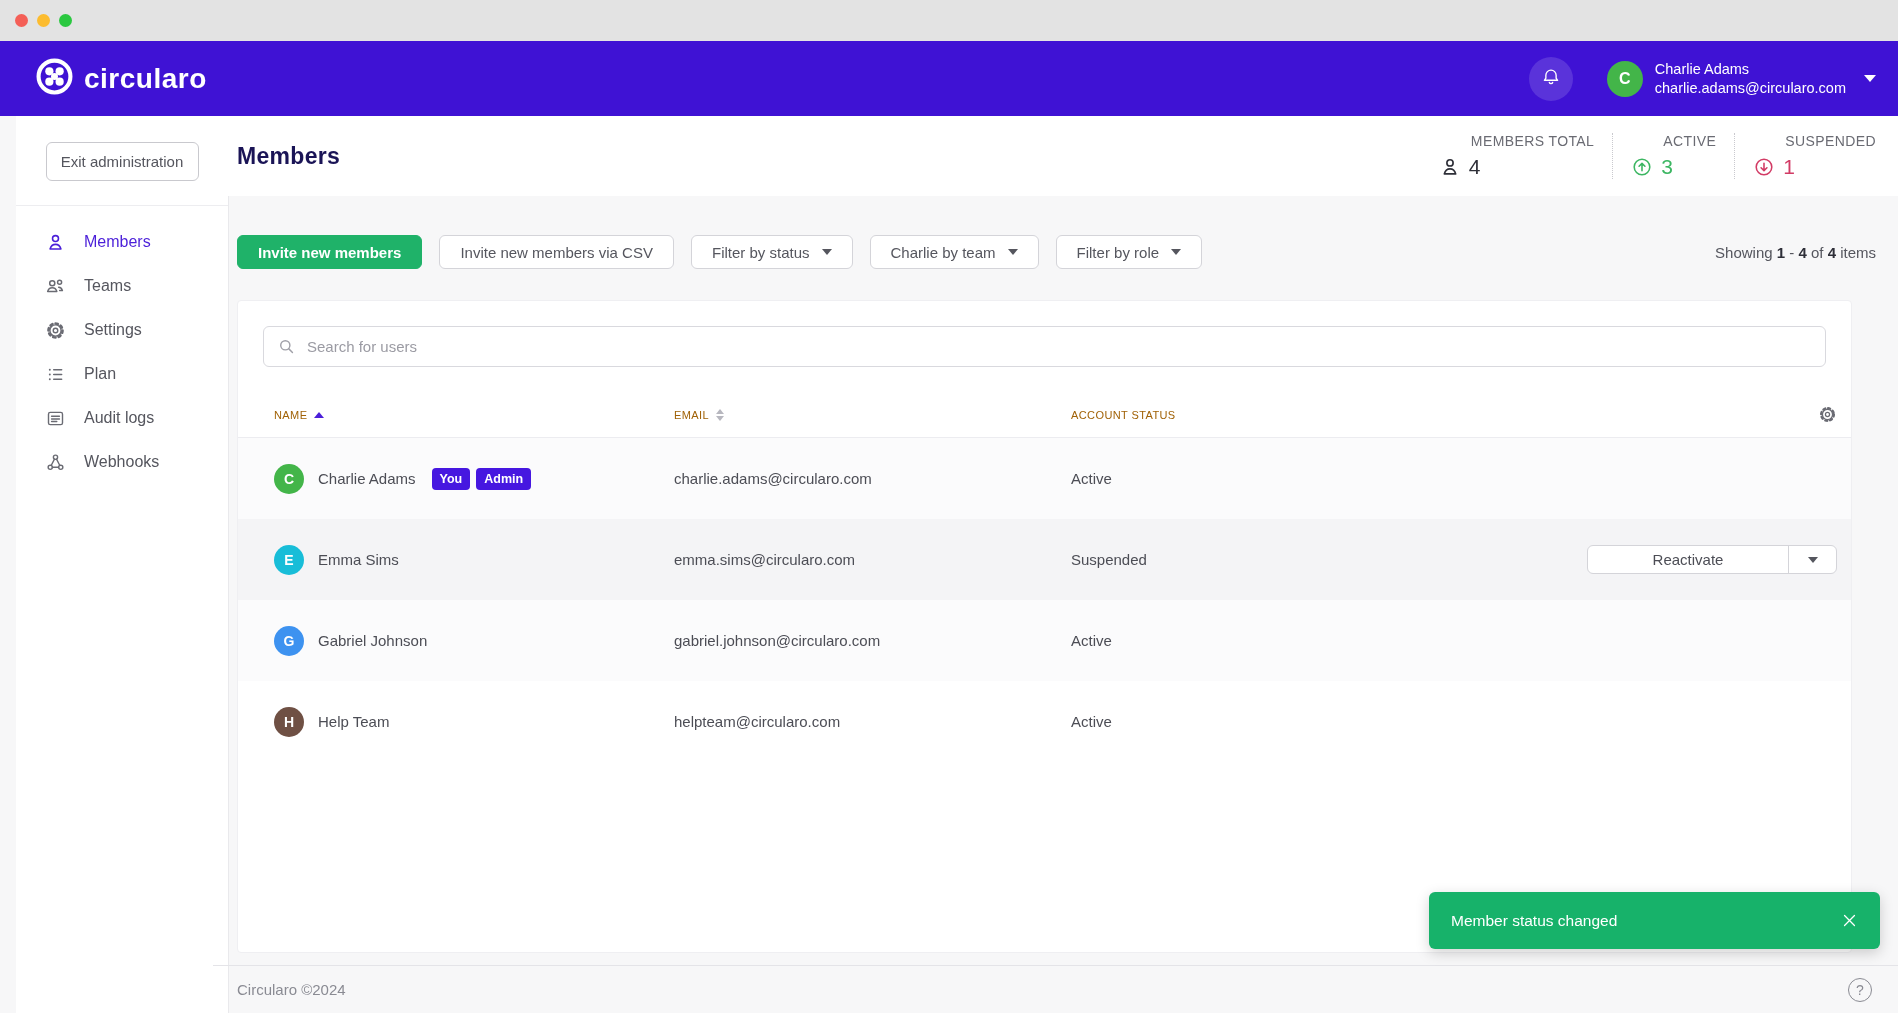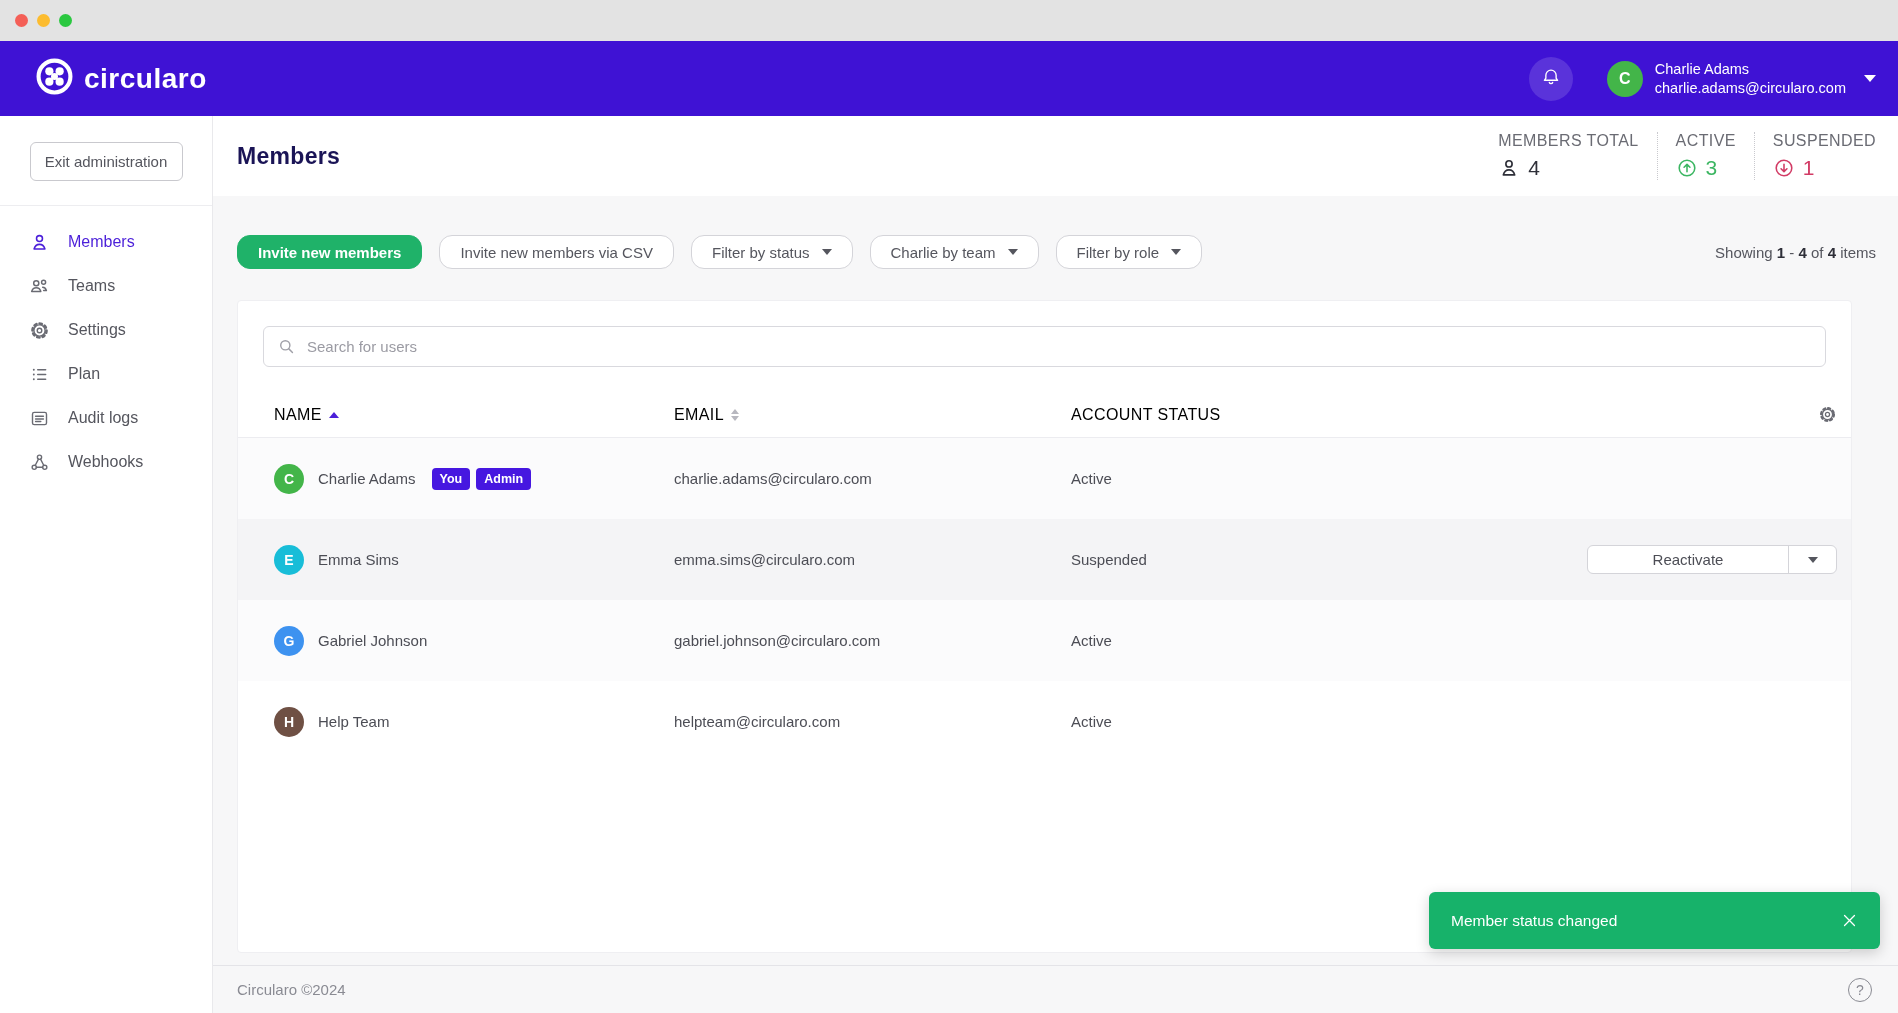--- a/index.html
+++ b/index.html
@@ -22,64 +22,64 @@
   .appbar-right { margin-left:auto; display:flex; align-items:center; gap:34px; }
   .bell-wrap { width:44px; height:44px; border-radius:50%; background:rgba(255,255,255,.14);
     display:flex; align-items:center; justify-content:center; cursor:pointer; }
   .usermenu { display:flex; align-items:center; gap:12px; cursor:pointer; }
   .avatar { width:36px; height:36px; border-radius:50%; display:flex; align-items:center;
     justify-content:center; color:#fff; font-weight:bold; font-size:16px; }
   .user-texts { color:#fff; font-size:14.5px; line-height:1.3; }
   .caret { width:0; height:0; border-left:6px solid transparent; border-right:6px solid transparent;
     border-top:7px solid #fff; margin-left:6px; }
   
-  .sidebar { position:absolute; top:116px; left:0; width:213px; bottom:0; background:#fff;
+  .sidebar { position:absolute; top:116px; left:16px; width:213px; bottom:0; background:#fff;
     border-right:1px solid #e9e9ec; }
   .exit-btn { display:block; margin:26px auto 0; width:153px; height:39px; background:#fff;
     border:1px solid #c9c9ce; border-radius:6px; color:#55565e; font-size:15px;
     font-family:inherit; cursor:pointer; }
   .side-divider { border-bottom:1px solid #ededf0; margin-top:24px; }
   .nav { padding-top:14px; }
   .nav-item { height:44px; display:flex; align-items:center; gap:18px; padding-left:28px;
     font-size:16px; color:#55565e; cursor:pointer; }
   .nav-item .nicon { width:22px; height:22px; color:#6a6b73; display:flex; align-items:center; justify-content:center; }
   .nav-item.active { color:#4b1fd9; }
   .nav-item.active .nicon { color:#4b1fd9; }
   
   .content { position:absolute; left:213px; top:116px; right:0; bottom:0; }
   .page-header { position:absolute; top:0; left:0; right:0; height:80px; background:#fff;
     display:flex; align-items:center; padding:0 22px 0 24px; }
   .page-title { font-size:23px; font-weight:bold; color:#1a1456; letter-spacing:.3px; }
   .stats { margin-left:auto; display:flex; }
   .stat { padding:0 18px; }
   .stat + .stat { border-left:1px dotted #c9c9ce; }
   .stat:last-child { padding-right:0; }
-  .stat-label { font-size:16px; color:#6a6b73; letter-spacing:.4px; margin-bottom:6px; }
+  .stat-label { font-size:14px; color:#6a6b73; letter-spacing:.4px; margin-bottom:6px;margin-left:32px; }
   .stat-value { display:flex; align-items:center; gap:8px; font-size:21px; color:#2e2f38; }
   
   .toolbar { position:absolute; top:116px; left:24px; right:22px; height:40px;
     display:flex; align-items:center; gap:17px; }
-  .btn { height:32px; border-radius:13px; font-size:15px; font-family:inherit; cursor:pointer;
+  .btn { height:32px; border-radius:6px; font-size:15px; font-family:inherit; cursor:pointer;
     display:inline-flex; align-items:center; justify-content:center; padding:16px 20px; }
   .btn-green { background:#1fb269; border:1px solid #1fb269; color:#fff; font-weight:bold; }
   .btn-white { background:#fff; border:1px solid #d4d4d9; color:#55565e;text-align:center; }
   .btn .dcaret { width:0; height:0; border-left:5px solid transparent; border-right:5px solid transparent;
     border-top:6px solid #55565e; margin-left:12px; }
   .showing { margin-left:auto; font-size:15px; color:#55565e; }
   .showing b { color:#2e2f38; }
   
   .card { position:absolute; top:184px; left:24px; right:46px; height:653px; background:#fff;
     border:1px solid #efeff2; border-radius:4px; }
   .search { margin:25px; height:41px; border:1px solid #d9d9de; border-radius:6px;
     display:flex; align-items:center; gap:11px; padding:0 13px; }
   .search input { border:none; outline:none; flex:1; font-size:15px; font-family:inherit; color:#4c4d55; }
   .search input::placeholder { color:#9b9ba3; }
   .trow { display:grid; grid-template-columns:400px 397px 1fr 260px; align-items:center;
     padding-left:36px; padding-right:14px; }
-  .thead { height:46px; font-size:16px; color:#000000; letter-spacing:.4px;
+  .thead { height:46px; font-size:11px; color:#a16207; letter-spacing:.4px;
     border-bottom:1px solid #ececf0; }
   .th { display:flex; align-items:center; gap:7px; }
   .th-gear { justify-self:end; color:#6a6b73; cursor:pointer; }
   .sort-up { width:0; height:0; border-left:5px solid transparent; border-right:5px solid transparent;
     border-bottom:6px solid #4b1fd9; }
   .sort-both { display:flex; flex-direction:column; gap:2px; }
   .sort-both i { display:block; width:0; height:0; border-left:4px solid transparent; border-right:4px solid transparent; }
   .sort-both .up { border-bottom:5px solid #b7b7bf; }
   .sort-both .down { border-top:5px solid #b7b7bf; }
   .row { height:81px; font-size:15px; color:#4c4d55; }

